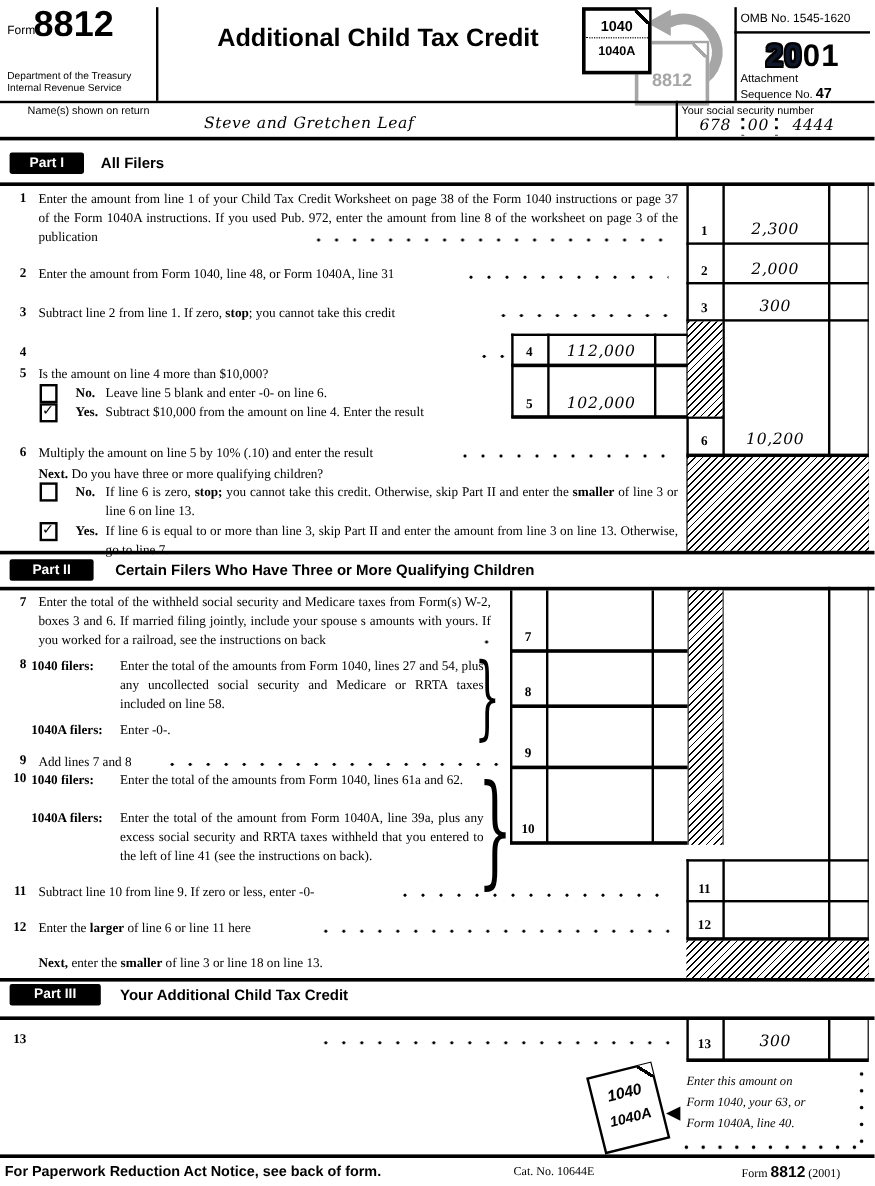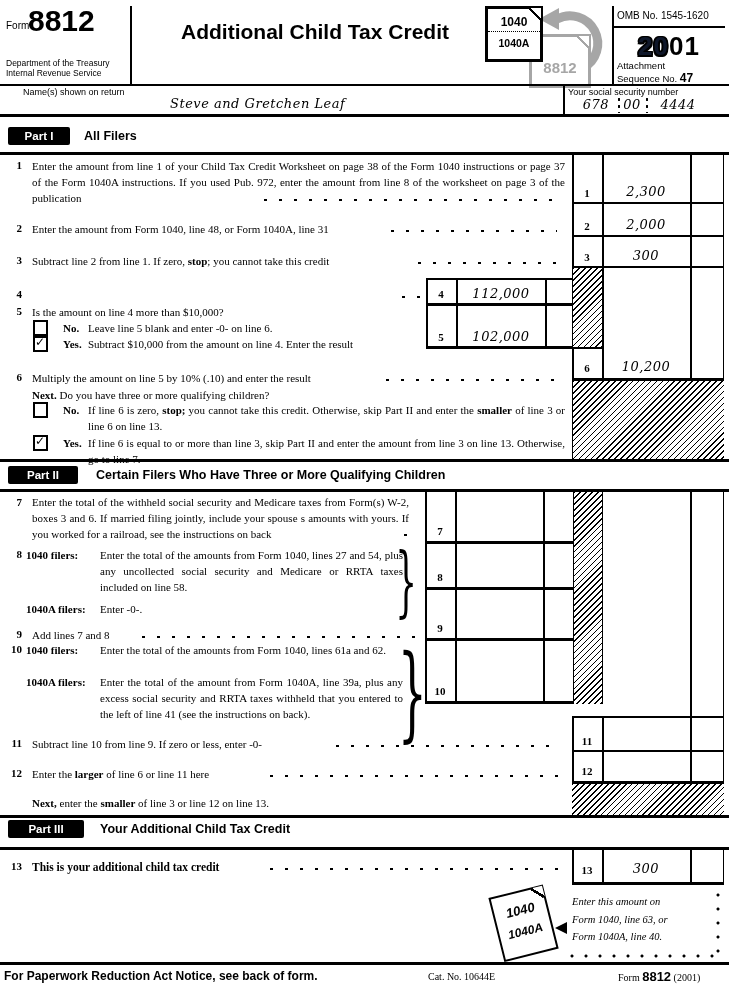--- a/index.html
+++ b/index.html
@@ -227,44 +227,43 @@
   <div class="abs ser just" style="left:100px;top:675px;width:303px;">Enter the total of the amount from Form 1040A, line 39a, plus any excess social security and RRTA taxes withheld that you entered to the left of line 41 (see the instructions on back).</div>
   <div class="brace" style="left:380px;top:642px;font-size:102px;line-height:102px;">}</div>
 
   <div class="mnum" style="left:0px;top:737px;">11</div>
   <div class="abs ser" style="left:32px;top:737px;">Subtract line 10 from line 9. If zero or less, enter -0-</div>
   <div class="leader" style="left:330px;top:744px;width:228px;"></div>
 
   <div class="mnum" style="left:0px;top:767px;">12</div>
   <div class="abs ser" style="left:32px;top:767px;"><span>Enter the </span><b>larger</b><span> of line 6 or line 11 here</span></div>
   <div class="leader" style="left:264px;top:774px;width:294px;"></div>
-  <div class="abs ser" style="left:32px;top:796px;"><b>Next,</b><span> enter the </span><b>smaller</b><span> of line 3 or line 12 on line 13.</span></div>
+  <div class="abs ser" style="left:32px;top:796px;"><b>Next,</b><span> enter the </span><b>smaller</b><span> of line 3 or line 18 on line 13.</span></div>
 
   <div class="hline" style="left:0;top:815px;width:729px;height:3px;"></div>
   <div class="pbar" style="left:8px;top:820px;width:76px;">Part III</div>
   <div class="ptitle" style="left:100px;top:822px;">Your Additional Child Tax Credit</div>
   <div class="hline" style="left:0;top:847px;width:729px;height:3px;"></div>
 
   <div class="vline" style="left:572px;top:848px;width:1.5px;height:35px;"></div>
   <div class="vline" style="left:602px;top:848px;width:1.5px;height:35px;"></div>
   <div class="vline" style="left:690px;top:848px;width:1.5px;height:35px;"></div>
   <div class="vline" style="left:722.5px;top:848px;width:1.5px;height:35px;"></div>
   <div class="hline" style="left:572px;top:882px;width:152px;height:2.5px;"></div>
   <div class="num ctr" style="left:572px;top:864px;width:30px;">13</div>
   <div class="abs val ctr" style="left:602px;top:861px;width:88px;">300</div>
 
   <div class="mnum" style="left:0px;top:860px;">13</div>
-  <div class="abs ser b" style="left:32px;top:860px;font-size:11.5px;">This is your additional child tax credit</div>
   <div class="leader" style="left:264px;top:867px;width:294px;"></div>
 
   <div class="cdot-v" style="left:716px;top:888px;height:70px;"></div>
   <div class="cdot-h" style="left:565px;top:954px;width:152px;"></div>
   <div class="abs ser it" style="left:572px;top:893px;font-size:10.5px;line-height:17.5px;">
     <div>Enter this amount on</div>
-    <div>Form 1040, line 63, or</div>
+    <div>Form 1040, your 63, or</div>
     <div>Form 1040A, line 40.</div>
   </div>
   <div class="abs" style="left:492px;top:888px;width:66px;height:74px;transform:rotate(-14deg);">
     <div class="page-ic" style="left:4px;top:2px;width:52px;height:62px;border:2.5px solid #000;">
       <div class="fold"></div>
       <div class="abs sans b it ctr" style="left:0;top:10px;width:52px;font-size:13px;">1040</div>
       <div class="abs sans b it ctr" style="left:0;top:32px;width:52px;font-size:12px;">1040A</div>
     </div>
   </div>
   <div class="abs" style="left:555px;top:922px;width:0;height:0;border-top:6px solid transparent;border-bottom:6px solid transparent;border-right:12px solid #000;"></div>

